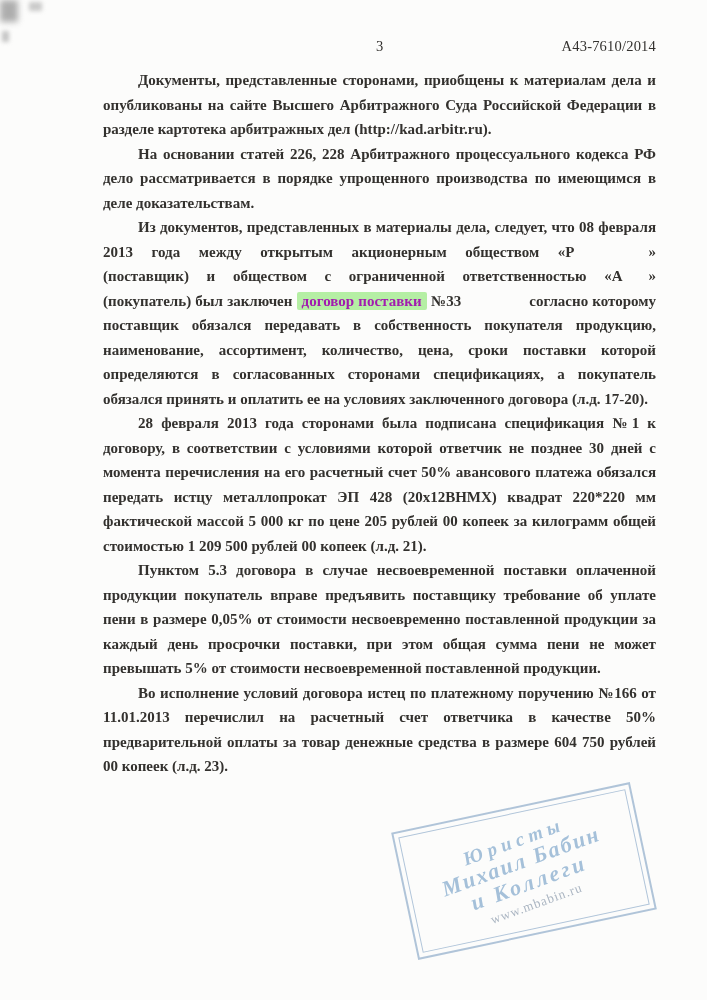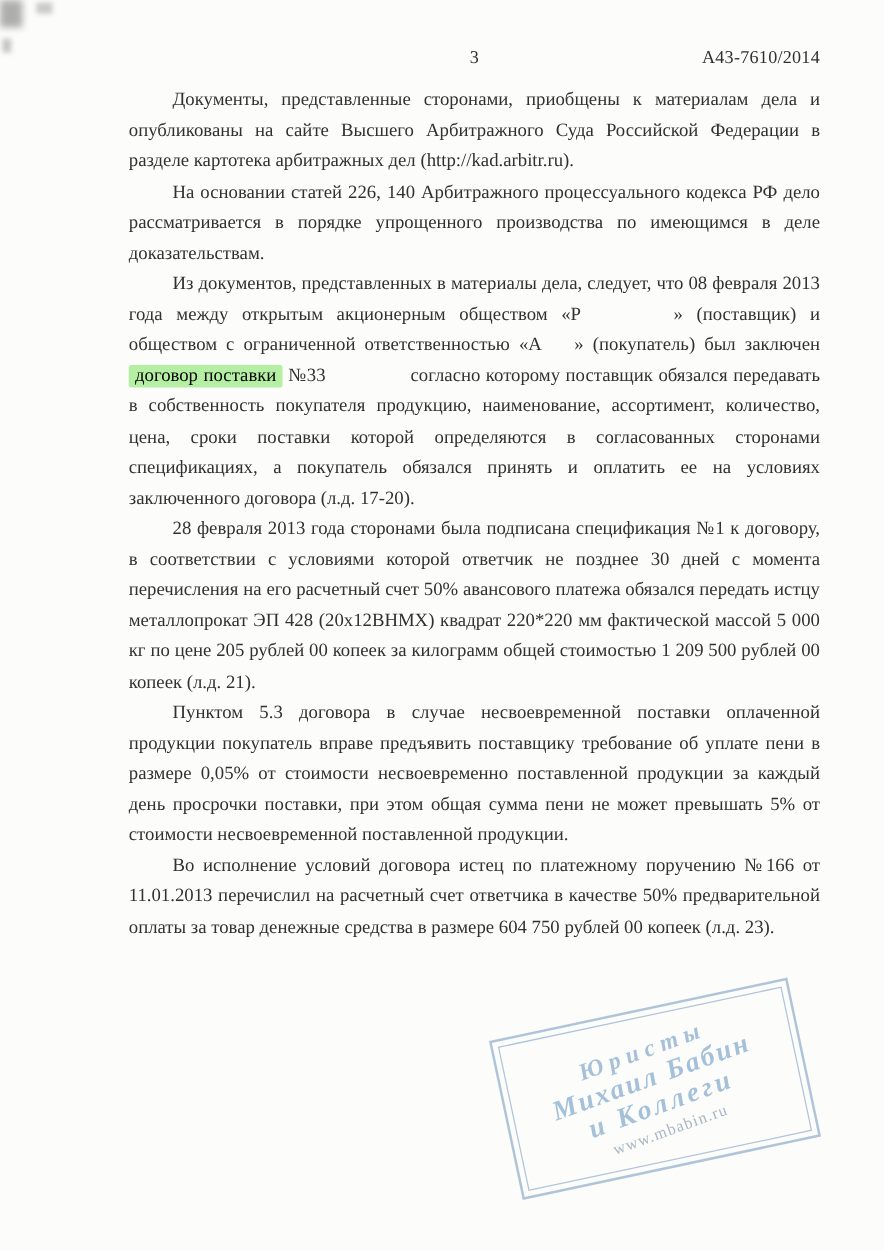--- a/index.html
+++ b/index.html
@@ -19,26 +19,26 @@
 
   .header { position:absolute; top:38px; left:103px; width:553px; height:18px; font-size:14.5px; }
   .page-number { position:absolute; left:0; right:0; text-align:center; }
   .case-number { position:absolute; right:0; top:0; letter-spacing:.2px;margin-left:31px; }
 
   .body-text {
     position:absolute; top:68px; left:103px; width:553px;
     font-size:15px; line-height:24.5px;
     text-align:justify;
   }
-  .para { text-indent:35px; }
+  .para { text-indent:35px;font-weight:bold; }
   .gap { display:inline-block; height:1px; }
   .gap-lg { width:74px; }
   .gap-sm { width:26px; }
   .gap-md { width:68px; }
-  .hl { background:#b5efa4; padding:1px 5px; border-radius:2px; color:#000000; }
+  .hl { background:#b5efa4; padding:1px 5px; border-radius:2px; color:#a21caf; }
 
   
   .stamp {
     position:absolute; left:402px; top:806px; width:244px; height:130px;
     transform:rotate(-12deg);
     border:2px solid rgba(124,160,197,.65);
     padding:4px;
     mix-blend-mode:multiply;
     opacity:.9;
   }
@@ -69,21 +69,21 @@
   <div class="corner-smudge-b"></div>
   <div class="corner-smudge-c"></div>
 
   <div class="header">
     <span class="page-number">3</span>
     <span class="case-number">А43-7610/2014</span>
   </div>
 
   <div class="body-text">
     <p class="para">Документы, представленные сторонами, приобщены к материалам дела и опубликованы на сайте Высшего Арбитражного Суда Российской Федерации в разделе картотека арбитражных дел (http://kad.arbitr.ru).</p>
-    <p class="para">На основании статей 226, 140 Арбитражного процессуального кодекса РФ дело рассматривается в порядке упрощенного производства по имеющимся в деле доказательствам.</p>
+    <p class="para">На основании статей 226, 228 Арбитражного процессуального кодекса РФ дело рассматривается в порядке упрощенного производства по имеющимся в деле доказательствам.</p>
     <p class="para"><span>Из документов, представленных в материалы дела, следует, что 08 февраля 2013 года между открытым акционерным обществом «Р</span><span class="gap gap-lg"></span><span>» (поставщик) и обществом с ограниченной ответственностью «А</span><span class="gap gap-sm"></span><span>» (покупатель) был заключен</span> <span class="hl">договор поставки</span> <span>№33</span><span class="gap gap-md"></span><span>согласно которому поставщик обязался передавать в собственность покупателя  продукцию, наименование, ассортимент, количество, цена, сроки поставки которой определяются в согласованных сторонами спецификациях, а покупатель обязался принять и оплатить ее на условиях заключенного договора (л.д. 17-20).</span></p>
     <p class="para">28 февраля 2013 года сторонами была подписана спецификация №1 к договору, в соответствии с условиями которой ответчик не позднее 30 дней с момента перечисления на его расчетный счет 50% авансового платежа обязался передать истцу металлопрокат ЭП 428 (20х12ВНМХ) квадрат 220*220 мм фактической массой 5 000 кг по цене 205 рублей 00 копеек за килограмм общей стоимостью 1 209 500 рублей 00 копеек (л.д. 21).</p>
     <p class="para">Пунктом 5.3 договора в случае несвоевременной поставки оплаченной продукции покупатель вправе предъявить поставщику требование об уплате пени в размере 0,05% от стоимости несвоевременно поставленной продукции за каждый день просрочки поставки, при этом общая сумма пени не может превышать 5% от стоимости несвоевременной поставленной продукции.</p>
     <p class="para">Во исполнение условий договора истец по платежному поручению №166 от 11.01.2013 перечислил на расчетный счет ответчика в качестве 50% предварительной оплаты за товар денежные средства  в размере 604 750 рублей 00 копеек (л.д. 23).</p>
   </div>
 
   <div class="stamp">
     <div class="stamp-inner">
       <div class="stamp-text">
         <div class="stamp-line1">Юристы</div>

